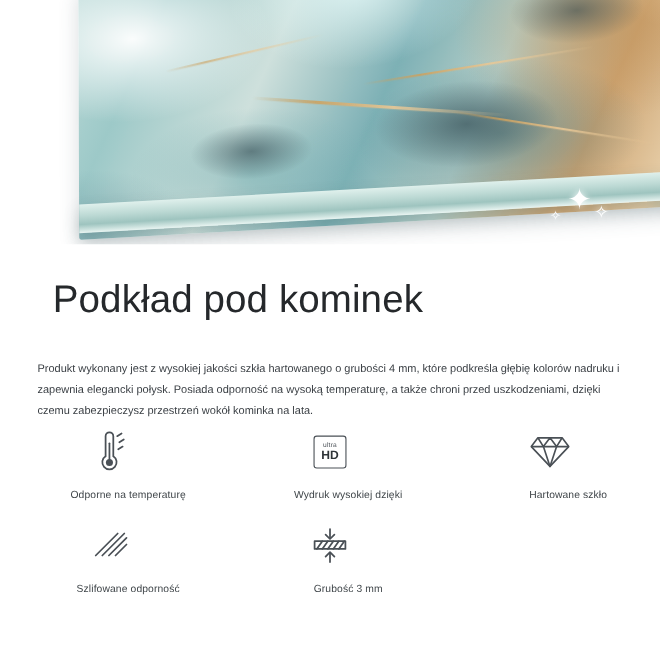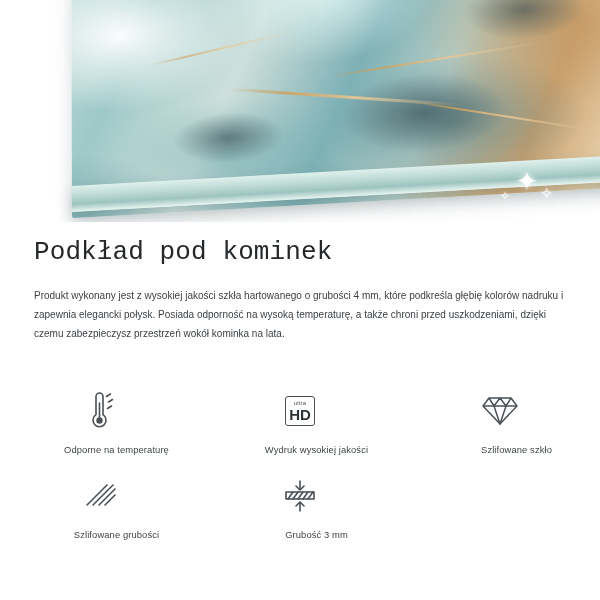--- a/index.html
+++ b/index.html
@@ -85,25 +85,25 @@
     font-size: 22px;
     line-height: 1;
   }
   .sp1 { left: 516px; top: 168px; font-size: 26px; }
   .sp2 { left: 540px; top: 186px; font-size: 16px; }
   .sp3 { left: 500px; top: 190px; font-size: 12px; }
 
   
   .content { position: absolute; left: 0; top: 222px; width: 600px; }
   h1.title {
-    margin: 0;
+    margin: 14px;
     padding: 14px 34px 0 34px;
-    font-family: Liberation Mono, monospace;
+    font-family: Liberation Sans, sans-serif;
     font-weight: 400;
-    font-size: 26px;
+    font-size: 35px;
     line-height: 1.30;
     color: #25282b;
     letter-spacing: 0.1px;
   }
   p.body {
     margin: 0;
     padding: 16px 30px 0 34px;
     font-size: 10px;
     line-height: 1.92;
     color: #3a3f44;
@@ -140,21 +140,21 @@
   }
   .hd-box {
     width: 30px; height: 30px;
     border: 1.6px solid #4a5056;
     border-radius: 3px;
     display: flex; flex-direction: column;
     align-items: center; justify-content: center;
     line-height: 1;
   }
   .hd-box .u { font-size: 6px; color: #4a5056; letter-spacing: .2px; }
-  .hd-box .h { font-size: 15px; font-weight: bold; color: #2f3438; margin-top: 1px; }
+  .hd-box .h { font-size: 11px; font-weight: bold; color: #2f3438; margin-top: 1px; }
 </style>
 </head>
 <body>
 
 <div class="page">
 
   <div class="hero">
     <div class="glass-panel">
       <div class="art"></div>
       <div class="dark-wisp d1"></div>
@@ -192,46 +192,46 @@
       <div class="cap">Odporne na temperaturę</div>
     </div>
 
     <div class="feat">
       <div class="ico">
         <div class="hd-box">
           <span class="u">ultra</span>
           <span class="h">HD</span>
         </div>
       </div>
-      <div class="cap">Wydruk wysokiej jakości</div>
+      <div class="cap">Wydruk wysokiej dzięki</div>
     </div>
 
 
     <div class="feat">
       <div class="ico">
         <svg width="38" height="34" viewBox="0 0 38 34" fill="none" stroke="#4a5056" stroke-width="1.5" stroke-linejoin="round">
           <path d="M8 4h22l6 8-17 18L2 12l6-8z"></path>
           <path d="M2 12h34"></path>
           <path d="M8 4l5 8 6-8 6 8 5-8"></path>
           <path d="M13 12l6 18 6-18"></path>
         </svg>
       </div>
-      <div class="cap">Szlifowane szkło</div>
+      <div class="cap">Hartowane szkło</div>
     </div>
 
     <div class="feat">
       <div class="ico">
         <svg width="38" height="34" viewBox="0 0 38 34" fill="none" stroke="#4a5056" stroke-width="1.6" stroke-linecap="round">
           <path d="M6 26L26 6"></path>
           <path d="M12 26L32 6"></path>
           <path d="M18 26L34 10"></path>
           <path d="M24 26L34 16"></path>
         </svg>
       </div>
-      <div class="cap">Szlifowane grubości</div>
+      <div class="cap">Szlifowane odporność</div>
     </div>
 
     <div class="feat">
       <div class="ico">
         <svg width="40" height="36" viewBox="0 0 40 36" fill="none" stroke="#4a5056" stroke-width="1.6" stroke-linecap="round" stroke-linejoin="round">
           <path d="M20 3v8"></path>
           <path d="M16 8l4 4 4-4"></path>
           <rect x="6" y="14" width="28" height="7"></rect>
           <path d="M8 21l5-7M13 21l5-7M18 21l5-7M23 21l5-7M28 21l5-7"></path>
           <path d="M20 33v-8"></path>

